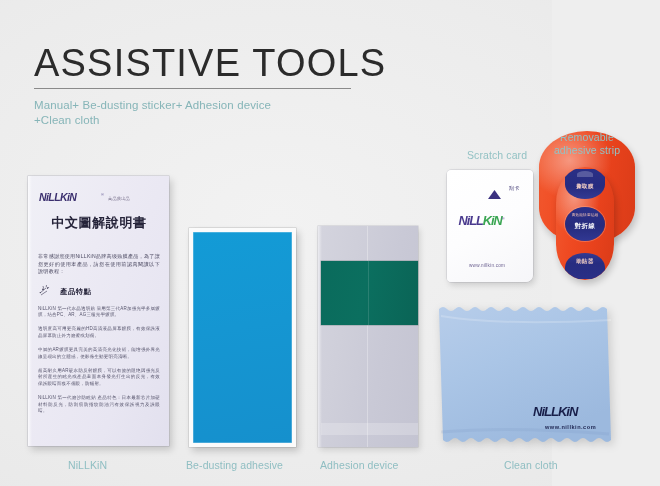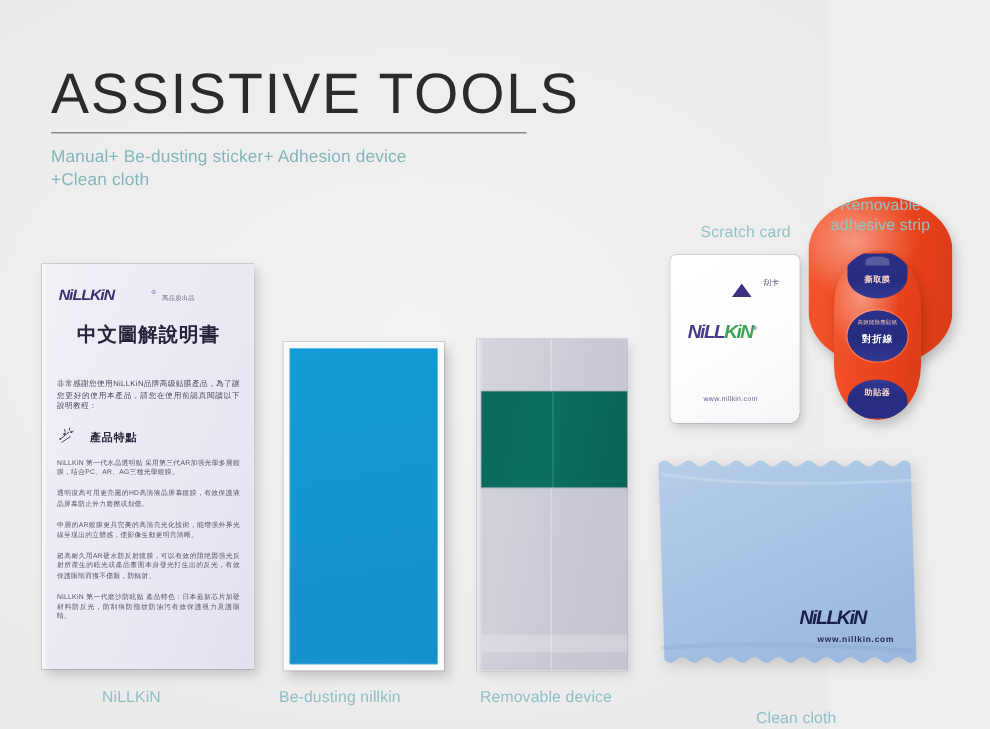--- a/index.html
+++ b/index.html
@@ -41,21 +41,21 @@
   .callout.strip   { left:539px; top:131px; text-align:center; width:96px; }
 
   
   .caption {
     position:absolute; top:459px; font-size:10.5px; color:#8fbec2;
     letter-spacing:0.1px; white-space:nowrap;
   }
   .caption.c1 { left:68px; }
   .caption.c2 { left:186px; }
   .caption.c3 { left:320px; }
-  .caption.c4 { left:504px;margin-top:14px; }
+  .caption.c4 { left:504px; }
 
   
   .manual {
     position:absolute; left:28px; top:176px; width:141px; height:270px;
     background:linear-gradient(112deg,#f0f0f6 0%,#eceaf4 38%,#e8e6f2 72%,#e2e0ee 100%);
     box-shadow: 3px 4px 7px rgba(0,0,0,0.17), 0 0 0 0.5px rgba(160,160,175,0.55);
   }
   .manual::after{
     content:""; position:absolute; left:0; top:0; width:4px; height:100%;
     background:linear-gradient(90deg, rgba(255,255,255,0.75), rgba(255,255,255,0));
@@ -349,17 +349,17 @@
         q-4,4 -8,0 q-4,-4 -8,0 q-4,4 -8,0
         Z" fill="url(#clothGrad)"></path>
       <path d="M6,14 q60,10 170,4" fill="none" stroke="rgba(255,255,255,0.2)" stroke-width="2"></path>
       <path d="M6,130 q70,-6 168,2" fill="none" stroke="rgba(120,150,195,0.18)" stroke-width="3"></path>
     </svg>
     <div class="cloth-logo">NiLLKiN</div>
     <div class="cloth-url">www.nillkin.com</div>
   </div>
 
   <div class="caption c1">NiLLKiN</div>
-  <div class="caption c2">Be-dusting nillkin</div>
-  <div class="caption c3">Removable device</div>
+  <div class="caption c2">Be-dusting adhesive</div>
+  <div class="caption c3">Adhesion device</div>
   <div class="caption c4">Clean cloth</div>
 
 </div>
 
 </body></html>

